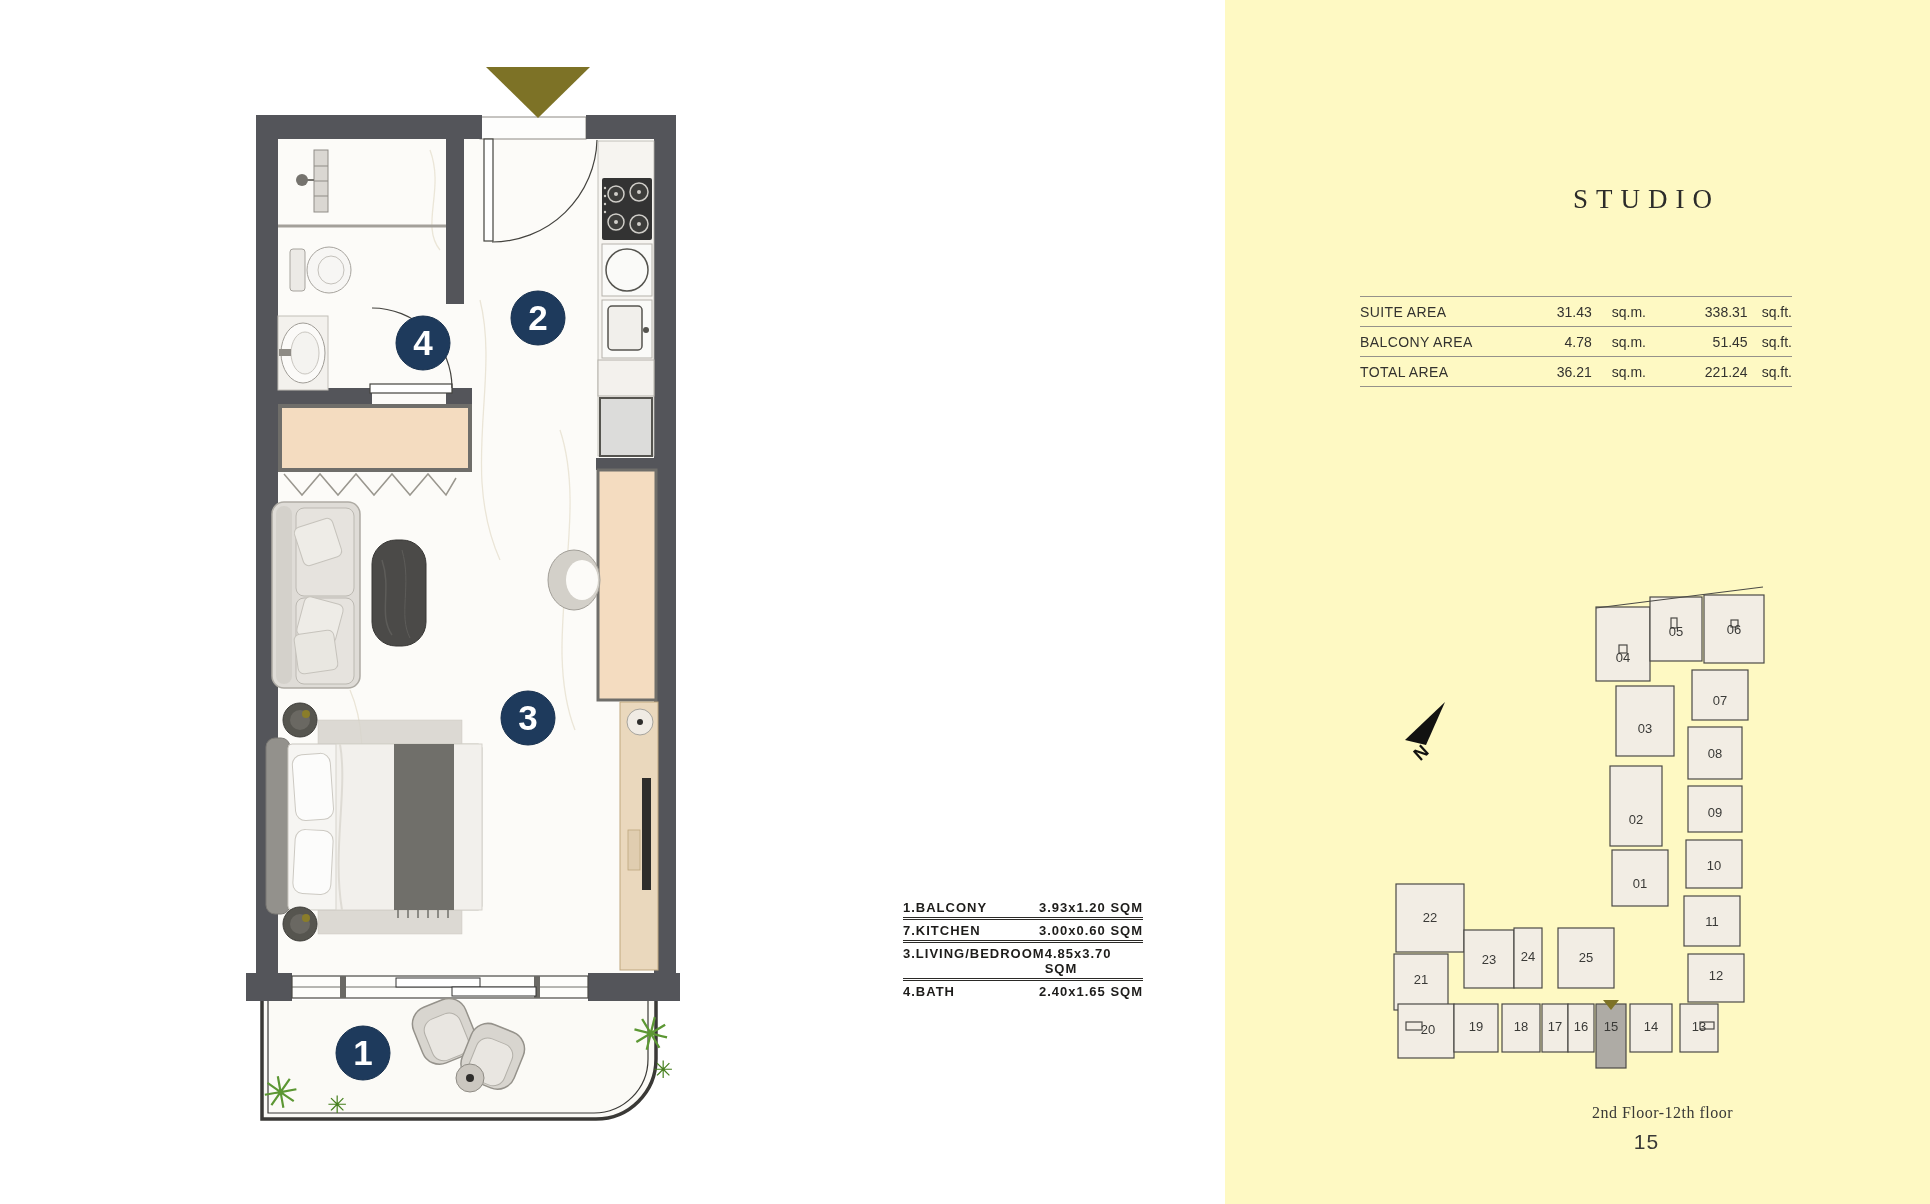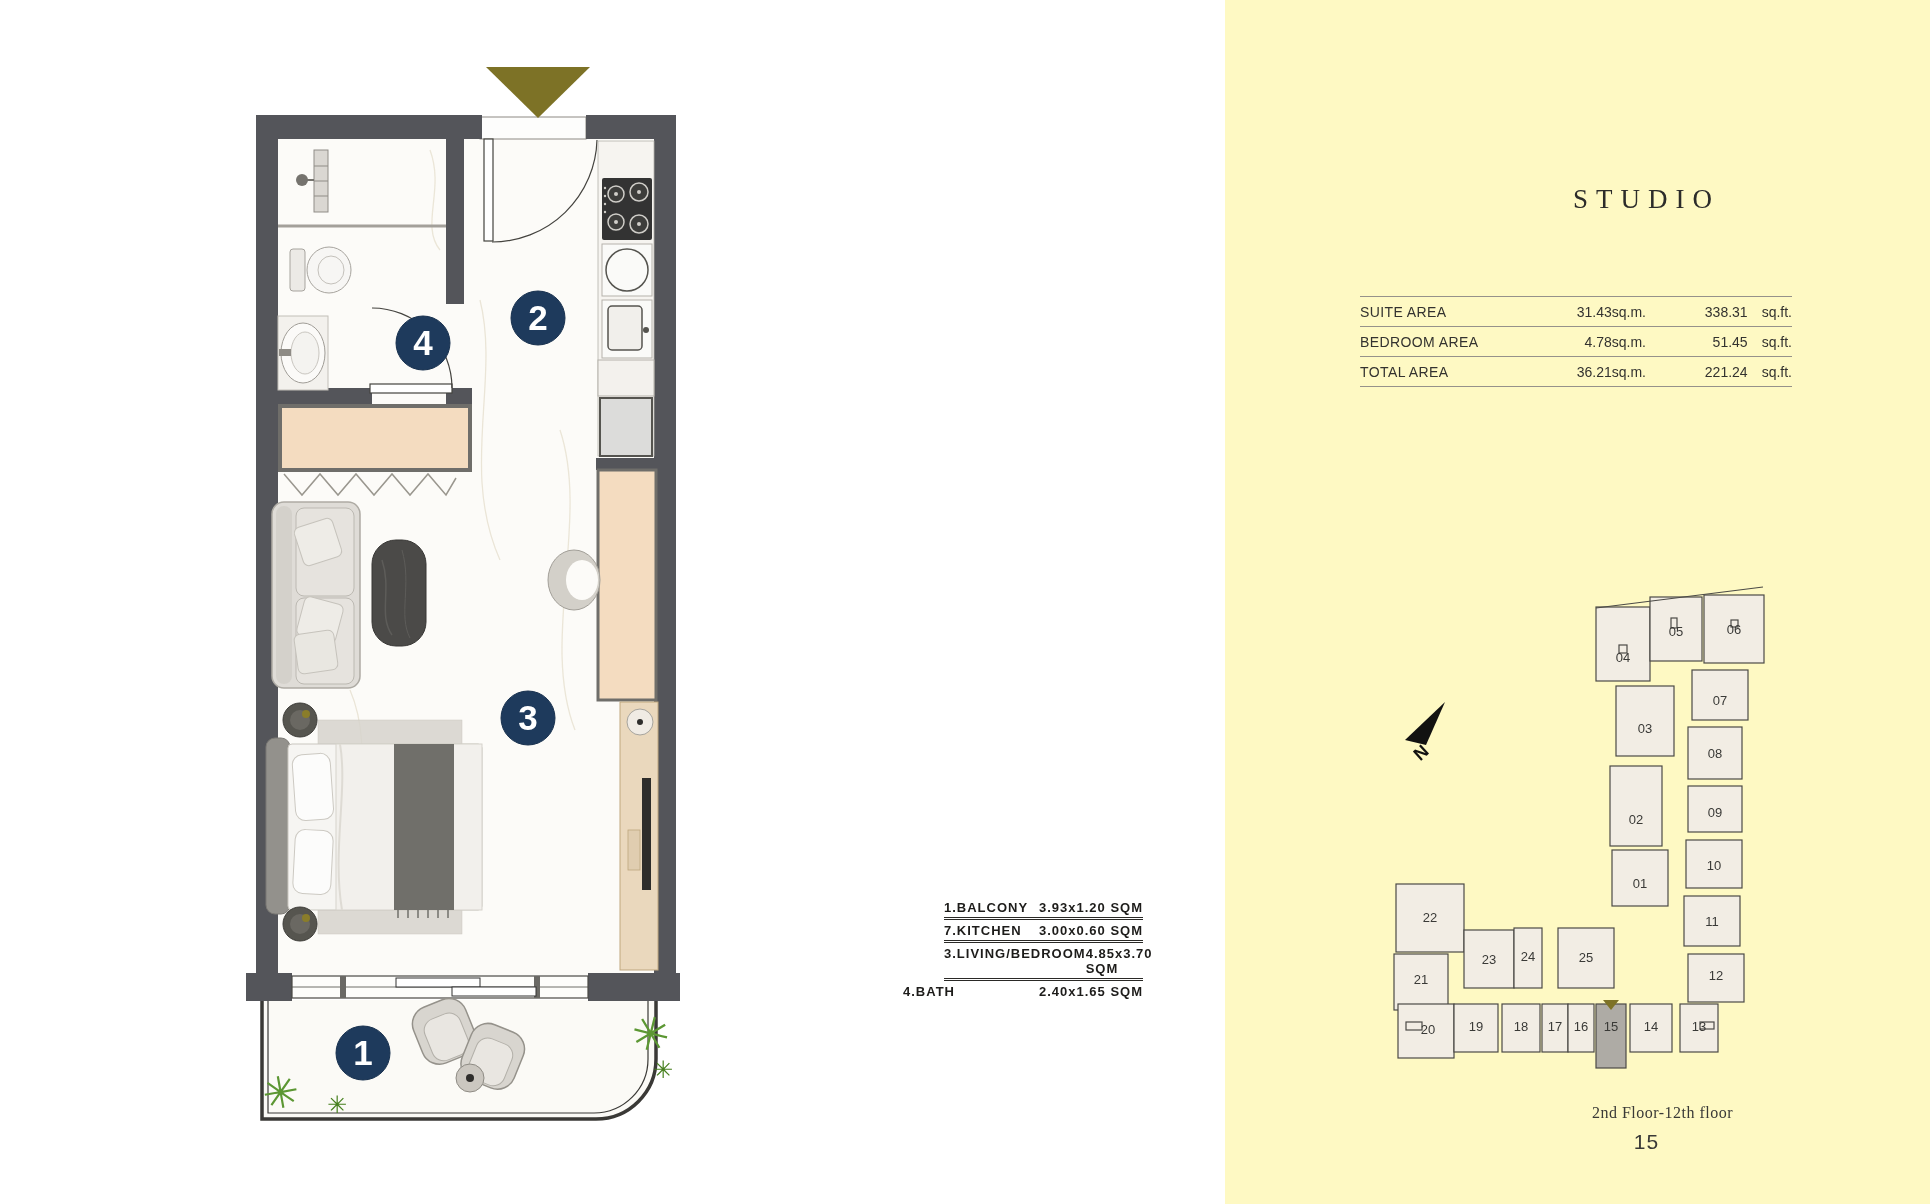--- a/index.html
+++ b/index.html
@@ -8,36 +8,36 @@
 
   
   #info-panel{position:absolute;left:1225px;top:0;width:843px;height:1204px;background:#fef9c3;}
   .unit-title{position:absolute;left:0;top:184px;width:100%;text-align:center;
       font-family:"Liberation Serif","DejaVu Serif",serif;font-weight:400;
       font-size:27px;letter-spacing:8px;color:#2c2c2a;}
   #area-table{position:absolute;left:135px;top:296px;width:432px;font-size:14px;color:#33322f;}
   .area-row{display:flex;align-items:center;border-top:1px solid #96928a;padding:7px 0 6px 0;}
   .area-row:last-child{border-bottom:1px solid #96928a;}
   .area-label{width:158px;letter-spacing:.4px;}
-  .area-sqm{width:128px;display:flex;justify-content:flex-end;gap:0;}
+  .area-sqm{width:128px;display:flex;justify-content:flex-end;gap:20px;}
   .area-sqft{flex:1;display:flex;justify-content:flex-end;gap:14px;}
   .plan-heading{position:absolute;left:0;top:503px;width:100%;text-align:center;
       font-family:"Liberation Serif","DejaVu Serif",serif;font-weight:400;
       font-size:24px;letter-spacing:7px;color:#2c2c2a;}
   .floor-range{position:absolute;left:16px;top:1104px;width:100%;text-align:center;
       font-family:"Liberation Serif","DejaVu Serif",serif;font-size:16px;
       letter-spacing:.5px;color:#3a3a37;}
   .unit-no{position:absolute;left:0;top:1130px;width:100%;text-align:center;
       font-size:21px;letter-spacing:1px;color:#3a3a37;}
 
   
   #legend{position:absolute;left:903px;top:897px;width:240px;font-size:13px;font-weight:bold;
       letter-spacing:1px;color:#1d1c1a;}
   .legend-row{display:flex;justify-content:space-between;padding:3px 0 2px 0;}
-  .legend-row.rule{border-bottom:3px double #2a2926;margin-left:41px;}
+  .legend-row.rule{border-bottom:3px double #2a2926;}
 
   
   svg{display:block;}
   .unit-label{font-family:"Liberation Sans","DejaVu Sans",sans-serif;font-size:13px;fill:#3a3a37;}
   .marker-num{font-family:"Liberation Sans","DejaVu Sans",sans-serif;font-size:35px;font-weight:bold;fill:#ffffff;}
   .plant{font-family:"DejaVu Sans",sans-serif;}
 </style>
 </head>
 <body>
 
@@ -270,21 +270,21 @@
         <span class="area-sqm">
             <span>31.43</span>
             <span>sq.m.</span>
           </span>
         <span class="area-sqft">
             <span>338.31</span>
             <span>sq.ft.</span>
           </span>
       </div>
       <div class="area-row">
-        <span class="area-label">BEDROOM AREA</span>
+        <span class="area-label">BALCONY AREA</span>
         <span class="area-sqm">
             <span>4.78</span>
             <span>sq.m.</span>
           </span>
         <span class="area-sqft">
             <span>51.45</span>
             <span>sq.ft.</span>
           </span>
       </div>
       <div class="area-row">

